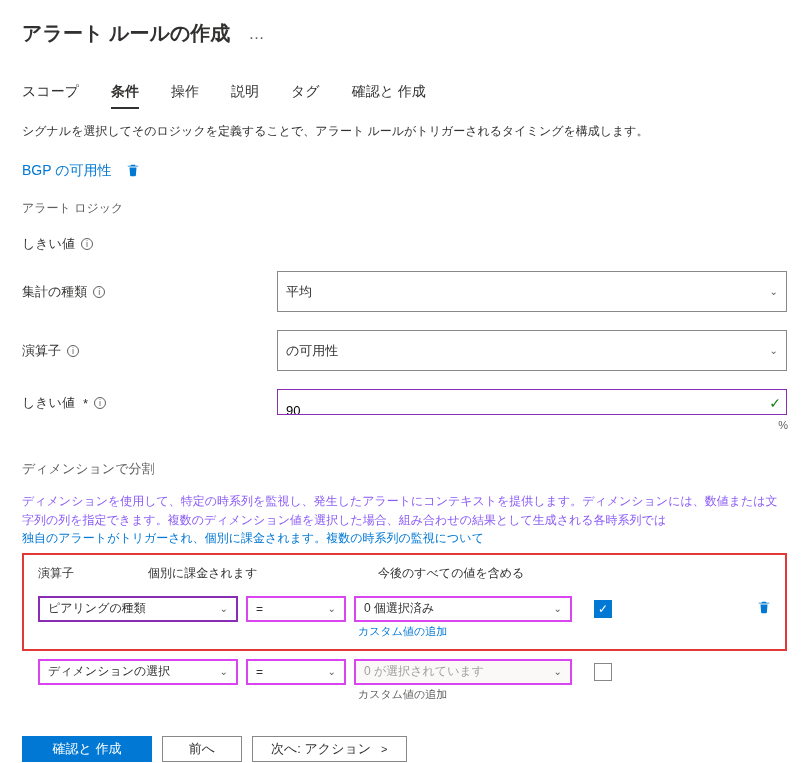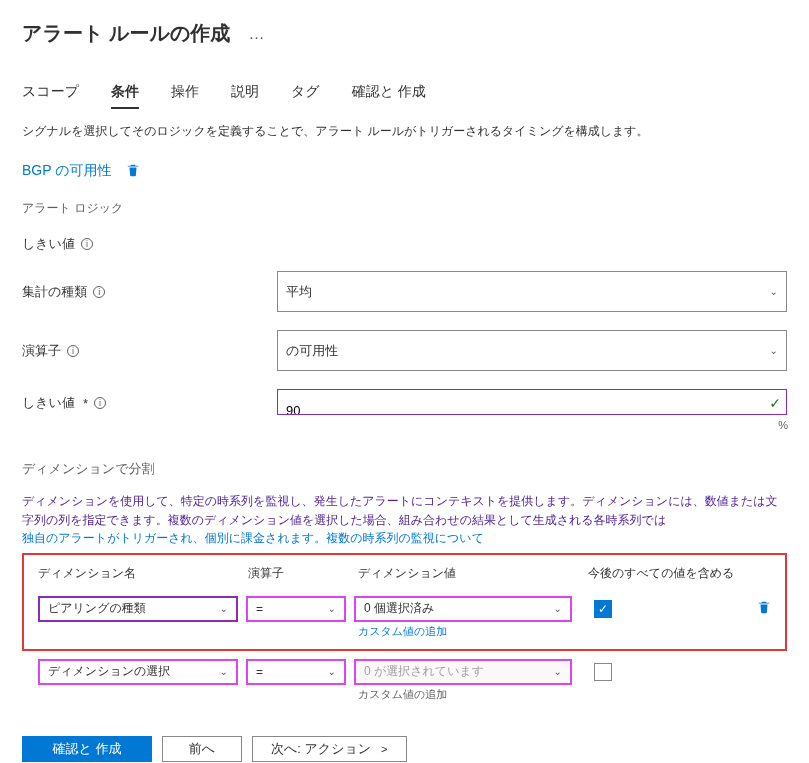--- a/index.html
+++ b/index.html
@@ -165,21 +165,21 @@
   .subsection {
     margin-top: 42px;
   }
   .subsection-title {
     font-size: 13px;
     color: #605e5c;
     margin-bottom: 14px;
   }
   .subsection-desc {
     font-size: 12px;
-    color: #4c1d95;
+    color: #8b5cf6;
     line-height: 1.6;
   }
   .subsection-link {
     color: #0078d4;
     font-size: 12px;
     cursor: pointer;
   }
   .dim-box {
     border: 2px solid #e23838;
     padding: 10px 14px 4px;
@@ -364,23 +364,22 @@
   </div>
 </div>
 
 <div class="subsection">
   <div class="subsection-title">ディメンションで分割</div>
   <div class="subsection-desc">ディメンションを使用して、特定の時系列を監視し、発生したアラートにコンテキストを提供します。ディメンションには、数値または文字列の列を指定できます。複数のディメンション値を選択した場合、組み合わせの結果として生成される各時系列では</div>
   <span class="subsection-link">独自のアラートがトリガーされ、個別に課金されます。複数の時系列の監視について</span>
 
   <div class="dim-box">
     <div class="dim-header">
-      <div class="col-name">ディメンション名</div>
       <div class="col-op">演算子</div>
-      <div class="col-val">ディメンション値</div>
+      <div class="col-val">個別に課金されます</div>
       <div class="col-future">今後のすべての値を含める</div>
     </div>
     <div class="dim-row">
       <div class="dim-select purple name">
         <span>ピアリングの種類</span>
         <span class="chev">⌄</span>
       </div>
       <div class="dim-select op">
         <span>=</span>
         <span class="chev">⌄</span>

